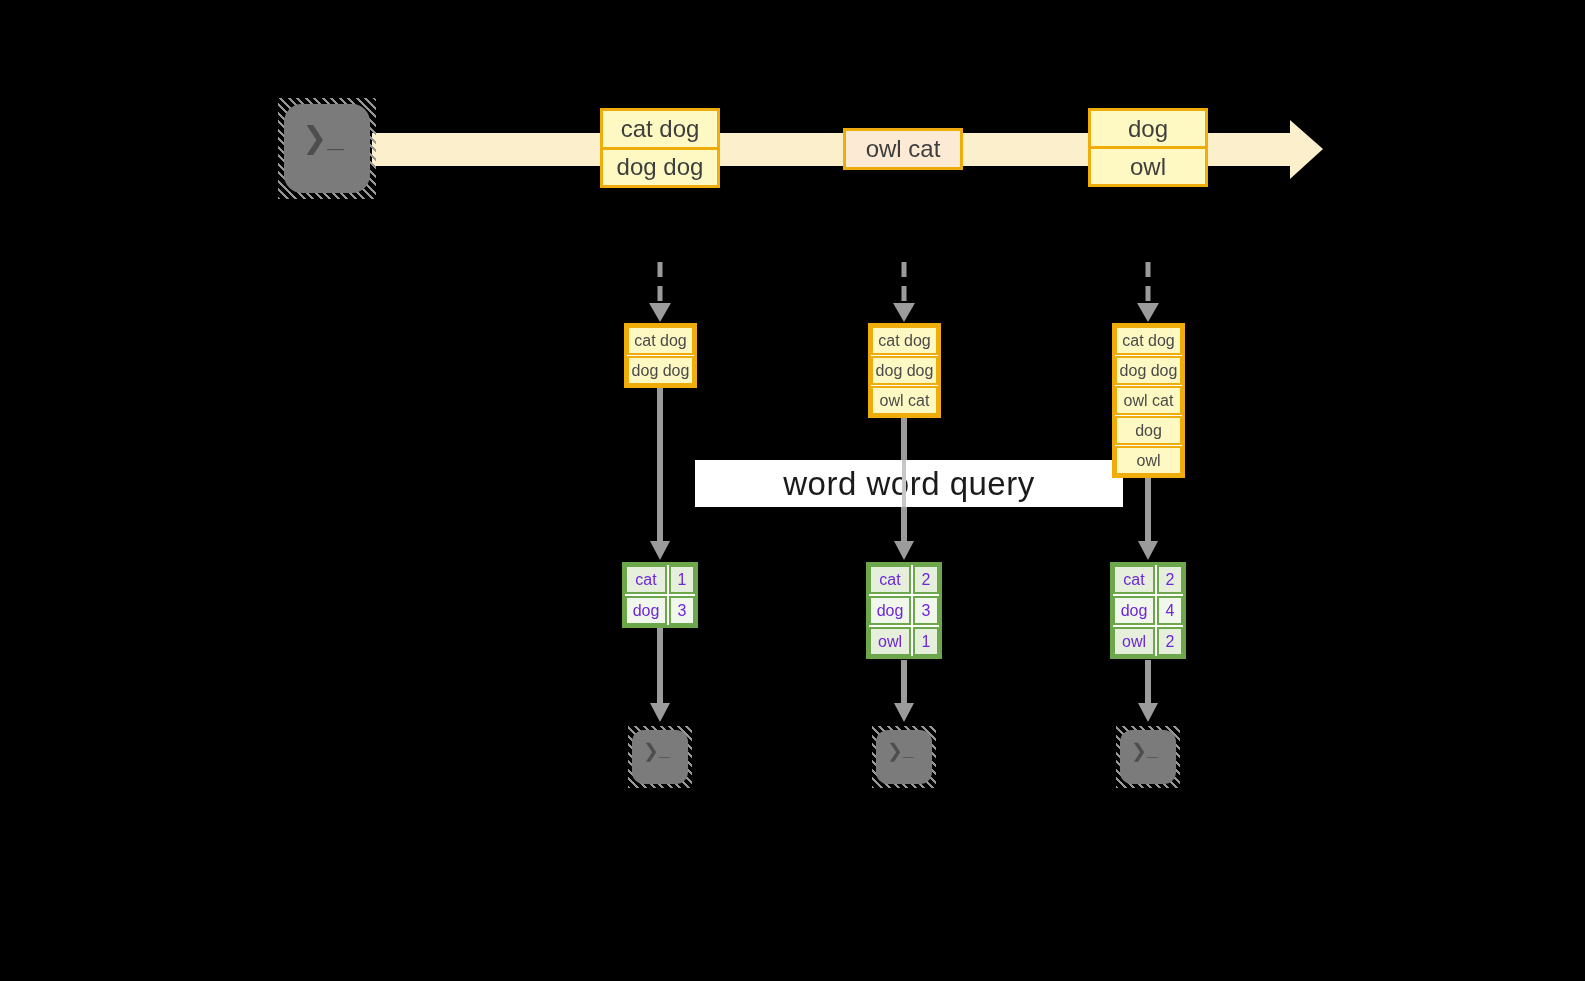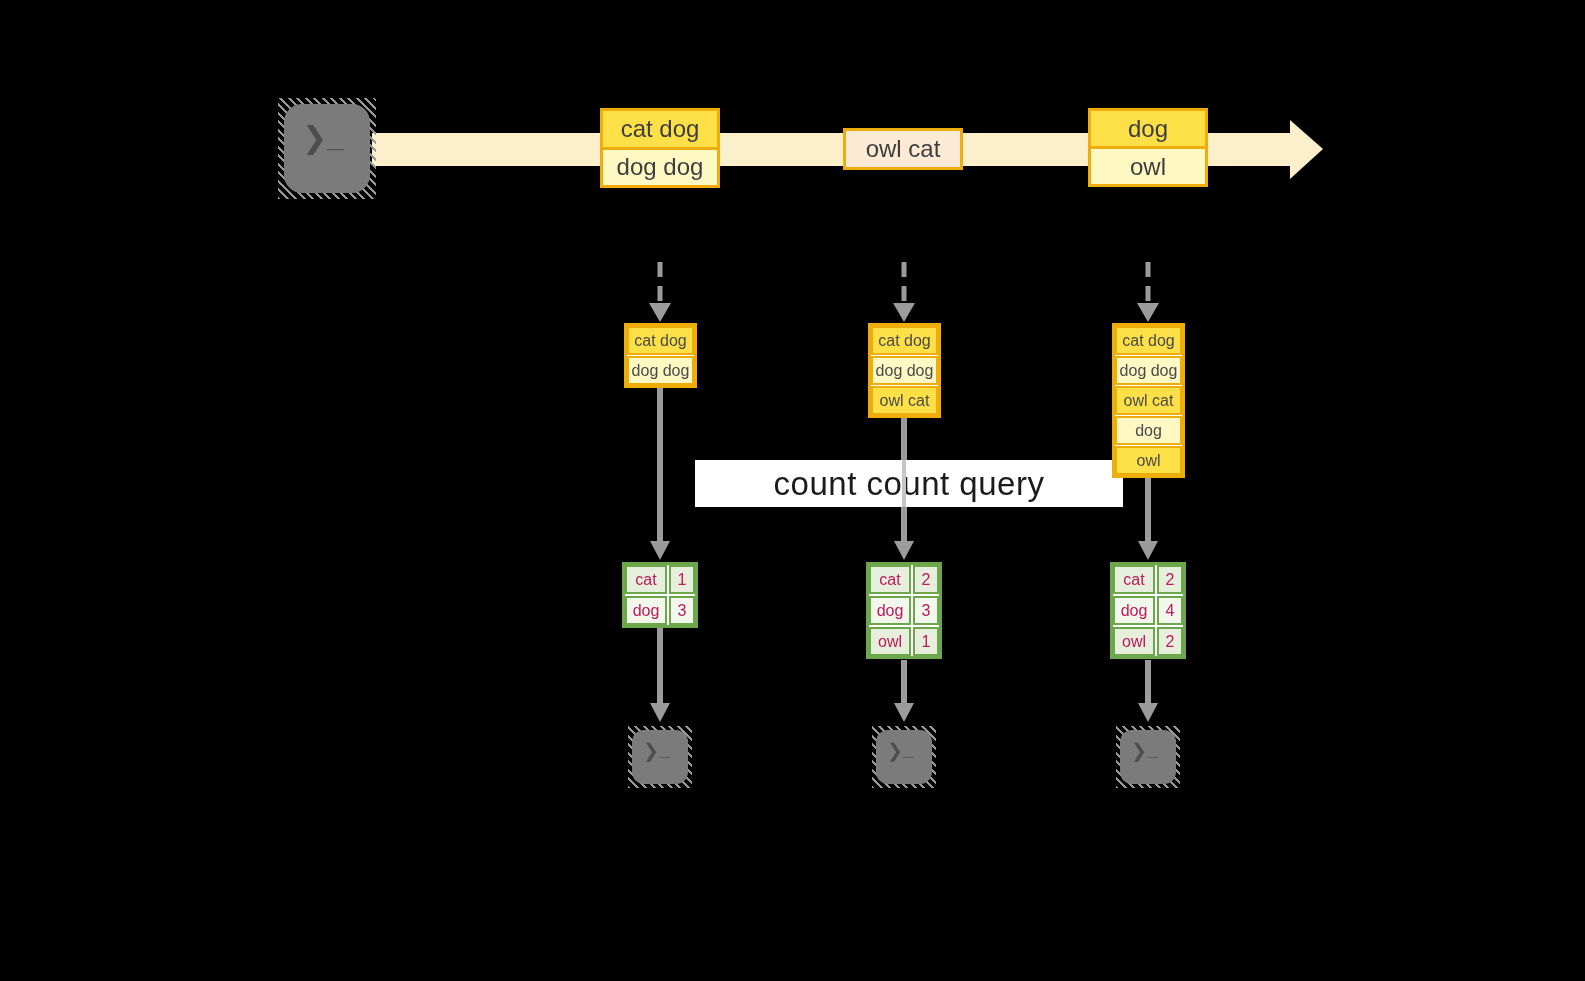--- a/index.html
+++ b/index.html
@@ -25,21 +25,21 @@
   }
   .ebox .erow {
     flex: 1;
     display: flex;
     align-items: center;
     justify-content: center;
     font-size: 24px;
     color: #3E3E3E;
   }
   .ebox .erow + .erow { border-top: 3px solid #EFAD0C; }
-  .fill-peach { background: #fde047; }
+  .fill-peach { background: #fef9c3; }
   .fill-cream { background: #fef9c3; }
   .fill-mid   { background: #FCEAD4; }
 
   
   .stack {
     position: absolute;
     z-index: 4;
     width: 73px;
     border: 3px solid #EFAD0C;
     background: #ffffff;
@@ -87,21 +87,21 @@
     grid-template-columns: 42px 26px;
     grid-auto-rows: 29px;
     gap: 2px;
   }
   .wtable .cell {
     border: 2px solid #6CA74B;
     display: flex;
     align-items: center;
     justify-content: center;
     font-size: 16px;
-    color: #be185d;
+    color: #6d28d9;
   }
   .row-a { background: #E6EFDC; }
   .row-b { background: #F2F7EC; }
 
   
   .term {
     position: absolute;
     z-index: 4;
     background: repeating-linear-gradient(45deg, #979797 0 2px, transparent 2px 6px);
   }
@@ -181,21 +181,21 @@
   </div>
   <div class="stack" style="left:1112px; top:323px;">
     <div class="srow fill-peach">cat dog</div>
     <div class="srow fill-cream">dog dog</div>
     <div class="srow fill-peach">owl cat</div>
     <div class="srow fill-cream">dog</div>
     <div class="srow fill-peach">owl</div>
   </div>
 
   <div class="query-banner" style="left:695px; top:460px; width:428px; height:47px;">
-    <span>count count query</span>
+    <span>word word query</span>
   </div>
   <div class="overlay-line" style="left:902px; top:460px; width:4px; height:47px;"></div>
 
   <div class="wtable" style="left:622px; top:562px;">
     <div class="cell row-a">cat</div>
     <div class="cell row-a">1</div>
     <div class="cell row-b">dog</div>
     <div class="cell row-b">3</div>
   </div>
   <div class="wtable" style="left:866px; top:562px;">

